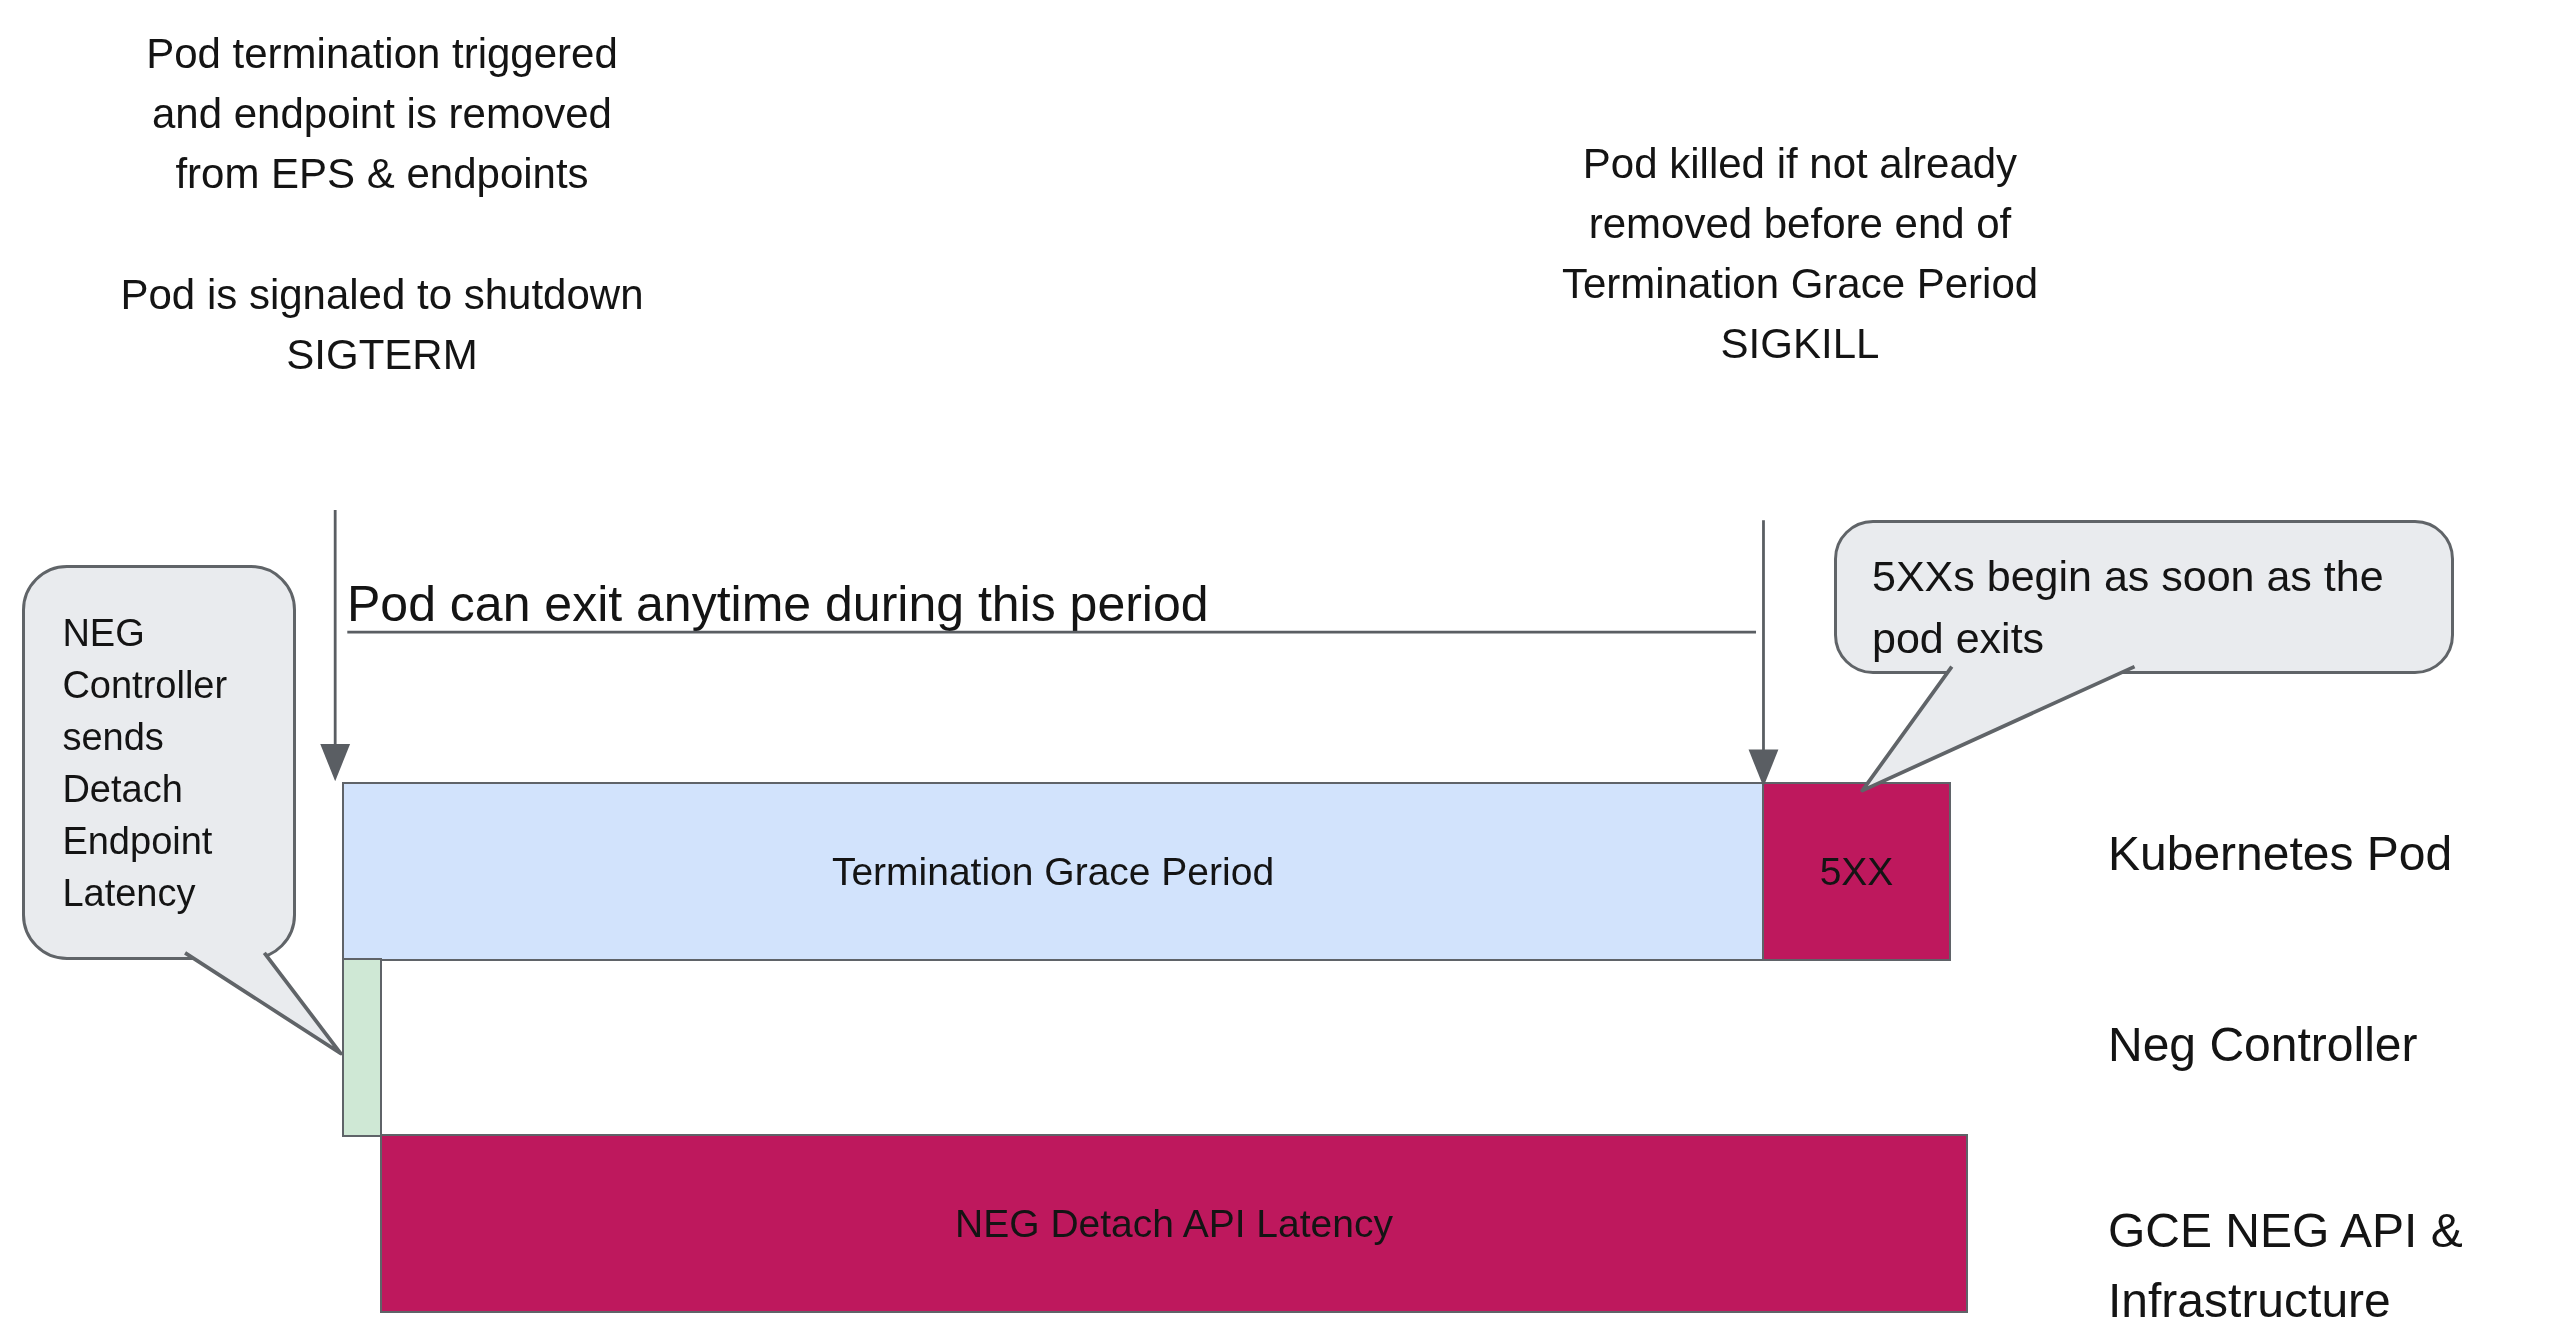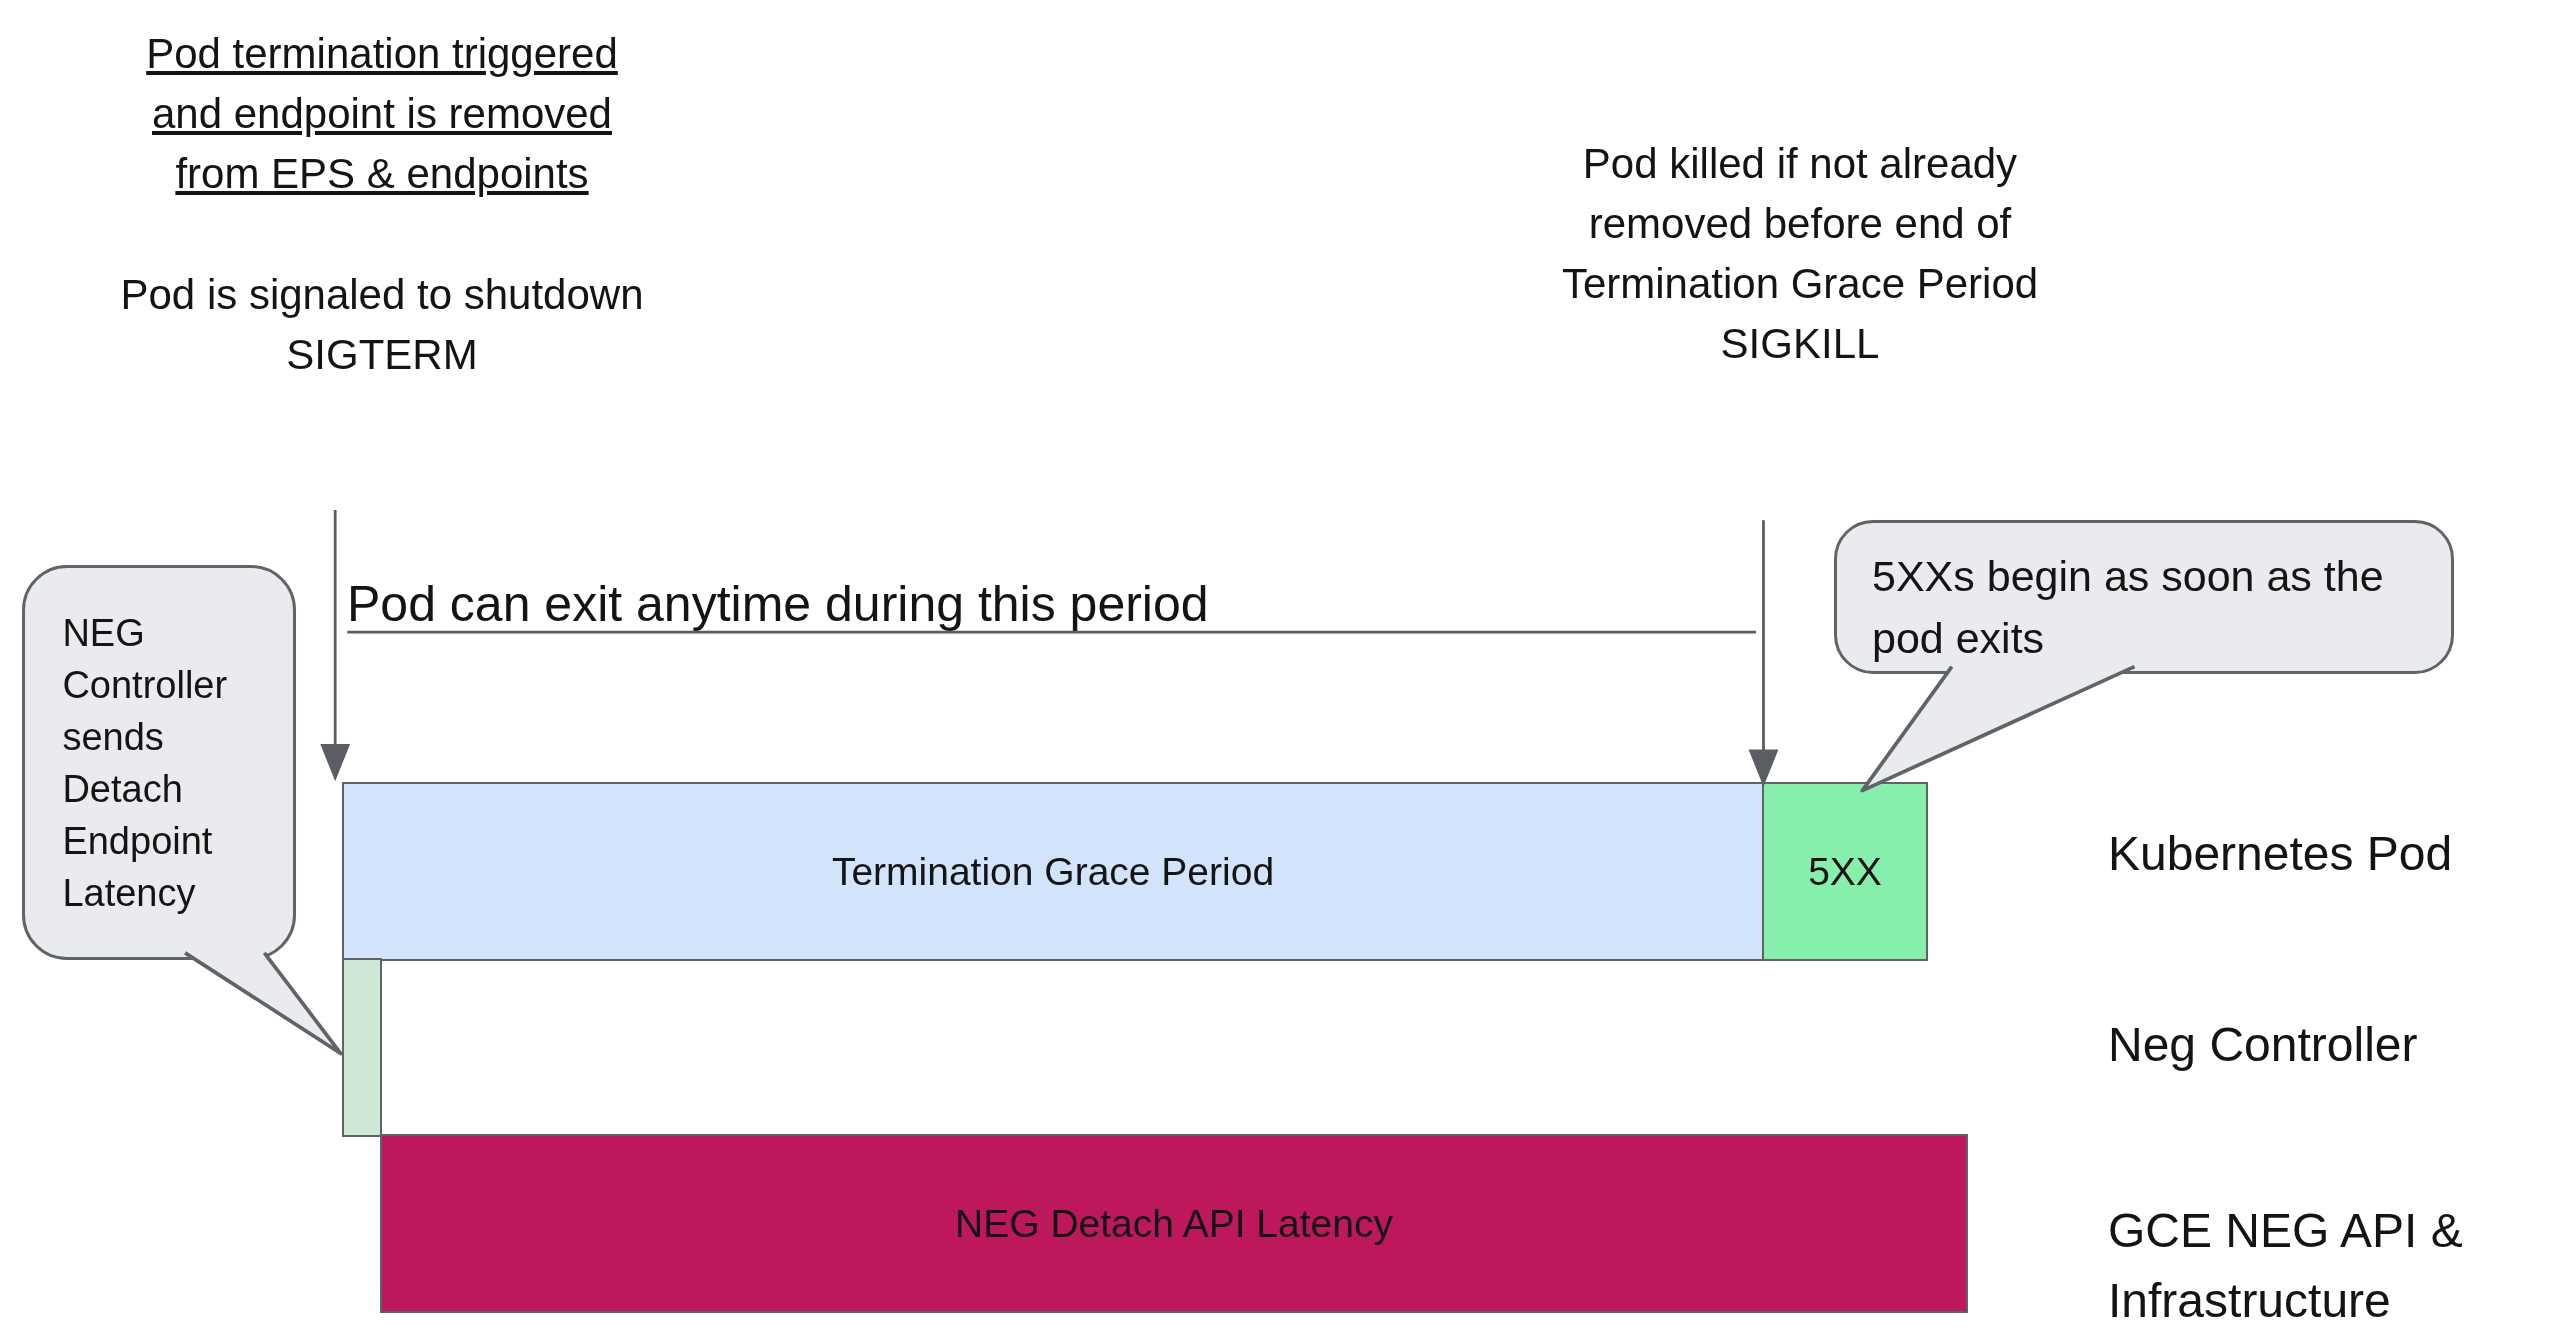--- a/index.html
+++ b/index.html
@@ -14,39 +14,39 @@
   .abs{position:absolute;}
   .pre{white-space:pre-line;}
   .center{text-align:center;}
 
   
   .note{
     font-size:42px;
     line-height:60px;
     letter-spacing:0px;
   }
-  #note-top-left{left:37px;top:24px;width:690px;text-decoration:underline;}
+  #note-top-left{left:37px;top:24px;width:690px;}
   #note-top-left-2{left:37px;top:265px;width:690px;}
   #note-top-right{left:1427px;top:134px;width:746px;}
 
   
   #exit-period-label{
     left:347px;top:575px;width:1409px;
     font-size:50px;text-align:left;
   }
 
   
   .bar{
     box-sizing:border-box;
     border:2.8px solid #5f6368;
     display:flex;align-items:center;justify-content:center;
     font-size:39px;
   }
   #bar-grace{left:342px;top:782px;width:1422px;height:179px;background:#d2e3fc;}
-  #bar-5xx{left:1762px;top:782px;width:166px;height:179px;background:#86efac;}
+  #bar-5xx{left:1762px;top:782px;width:189px;height:179px;background:#be185d;}
   #bar-neg-controller{left:342px;top:958px;width:40px;height:179px;background:#cfe8d5;}
   #bar-neg-detach{left:380px;top:1134px;width:1588px;height:179px;background:#be185d;}
 
   
   .bubble{
     box-sizing:border-box;
     background:#e9ebee;
     border:3.7px solid #606468;
     font-size:38px;
   }

